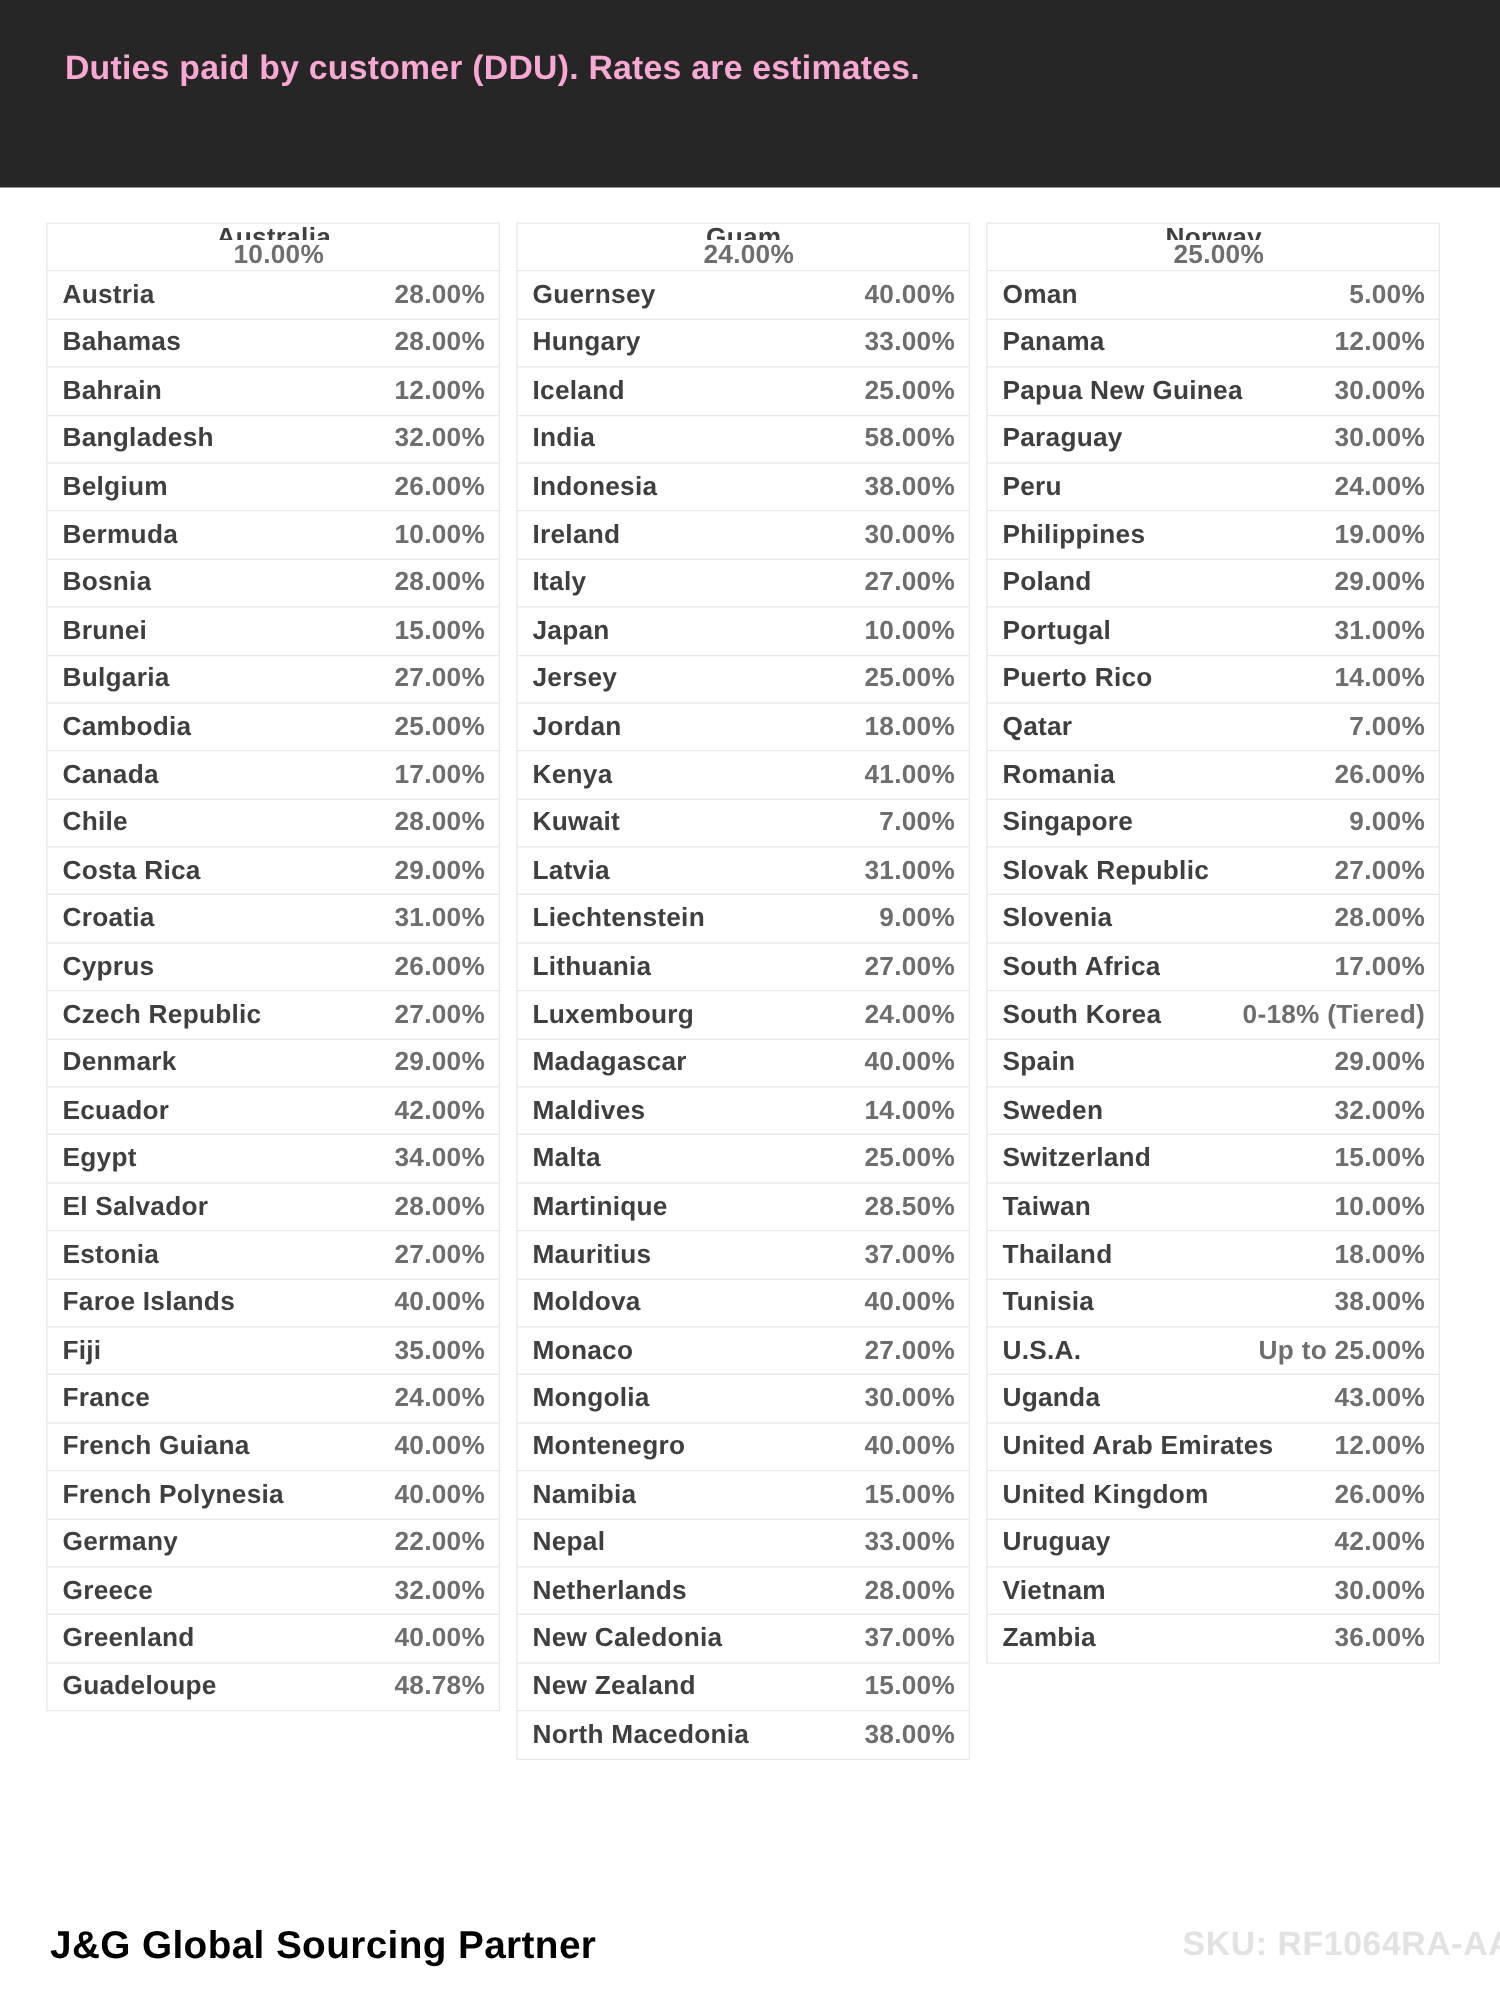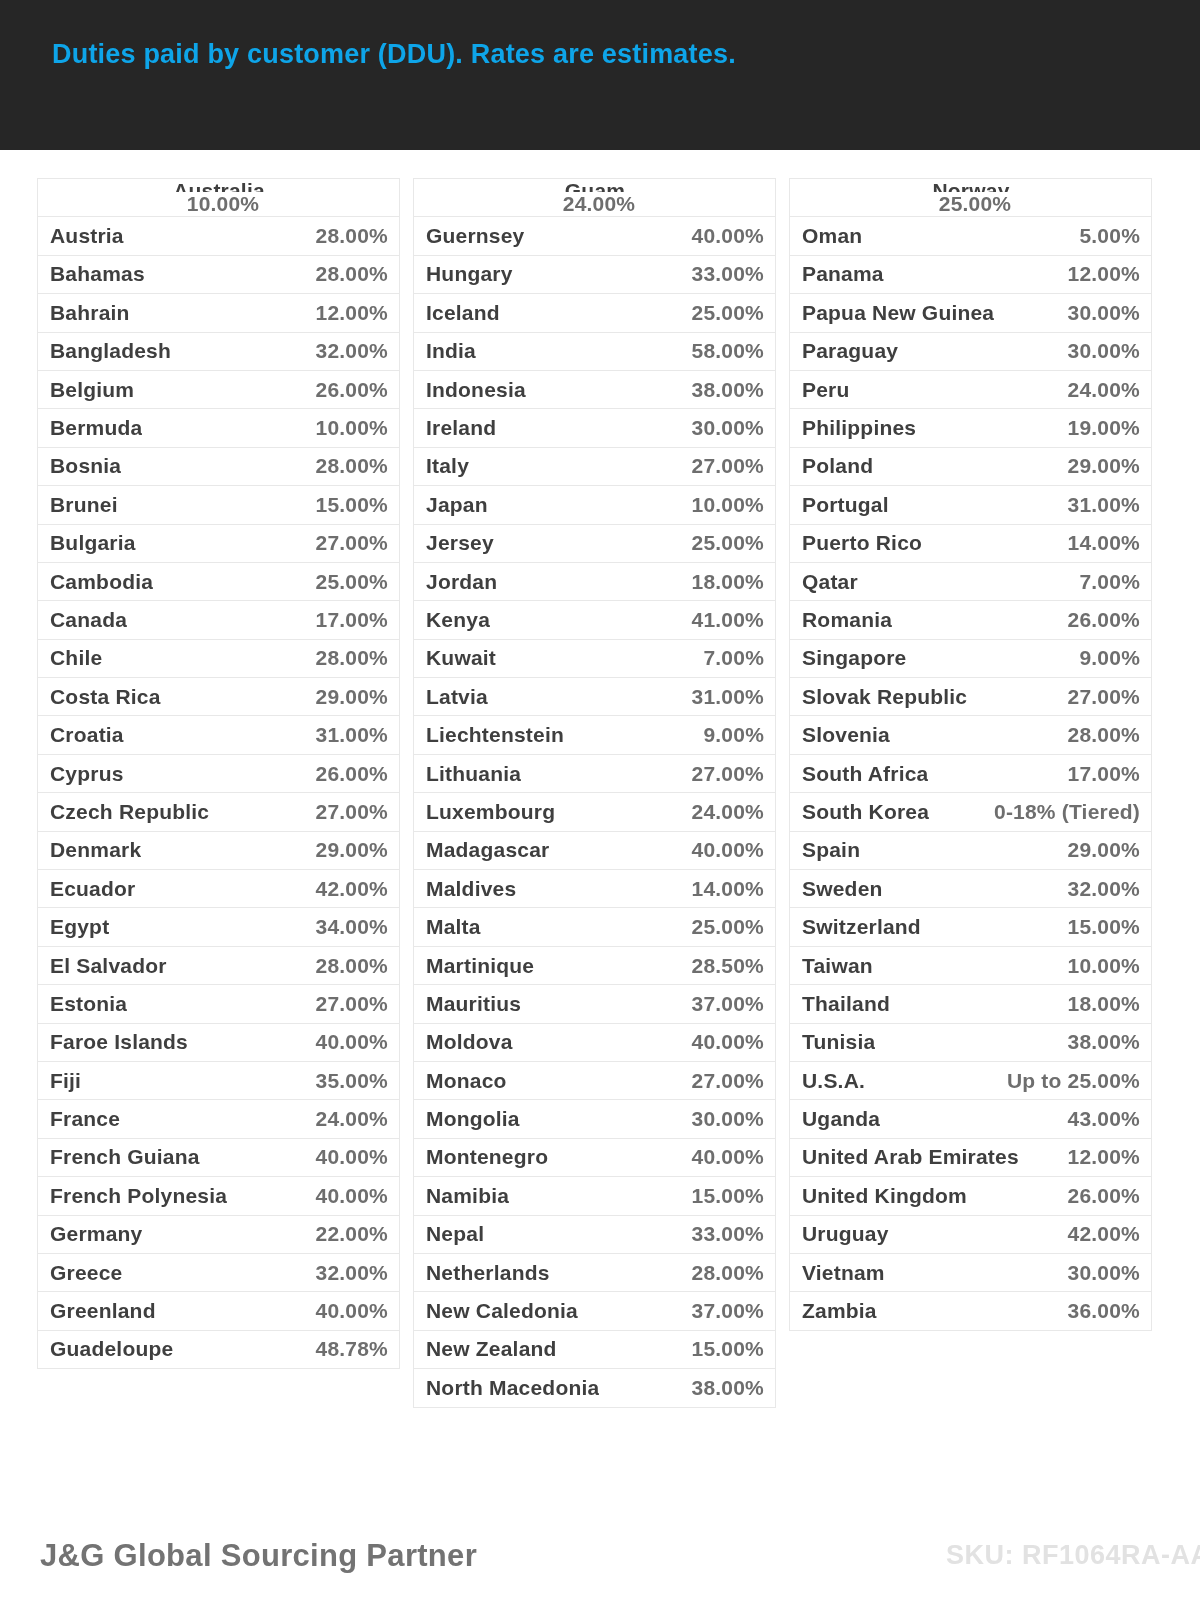--- a/index.html
+++ b/index.html
@@ -26,21 +26,21 @@
   .banner-title {
     color: #ffffff;
     font-size: 41px;
     font-weight: 800;
     letter-spacing: 0.5px;
     line-height: 1.1;
     white-space: nowrap;
   }
   .banner-subtitle {
     margin-top: 9px;
-    color: #0ea5e9;
+    color: #f9a8d4;
     font-size: 27px;
     font-weight: 700;
     letter-spacing: 0.2px;
     white-space: nowrap;
   }
 
   
   .table-wrap {
     display: flex;
     gap: 13px;
@@ -79,21 +79,21 @@
     margin-left: 8px;
   }
 
   
   .footer-brand {
     position: absolute;
     left: 40px;
     top: 1538px;
     font-size: 31px;
     font-weight: 800;
-    color: #737373;
+    color: #000000;
     letter-spacing: 0.3px;
     white-space: nowrap;
   }
   .footer-sku {
     position: absolute;
     left: 946px;
     top: 1540px;
     font-size: 27px;
     font-weight: 700;
     color: #e2e2e2;

